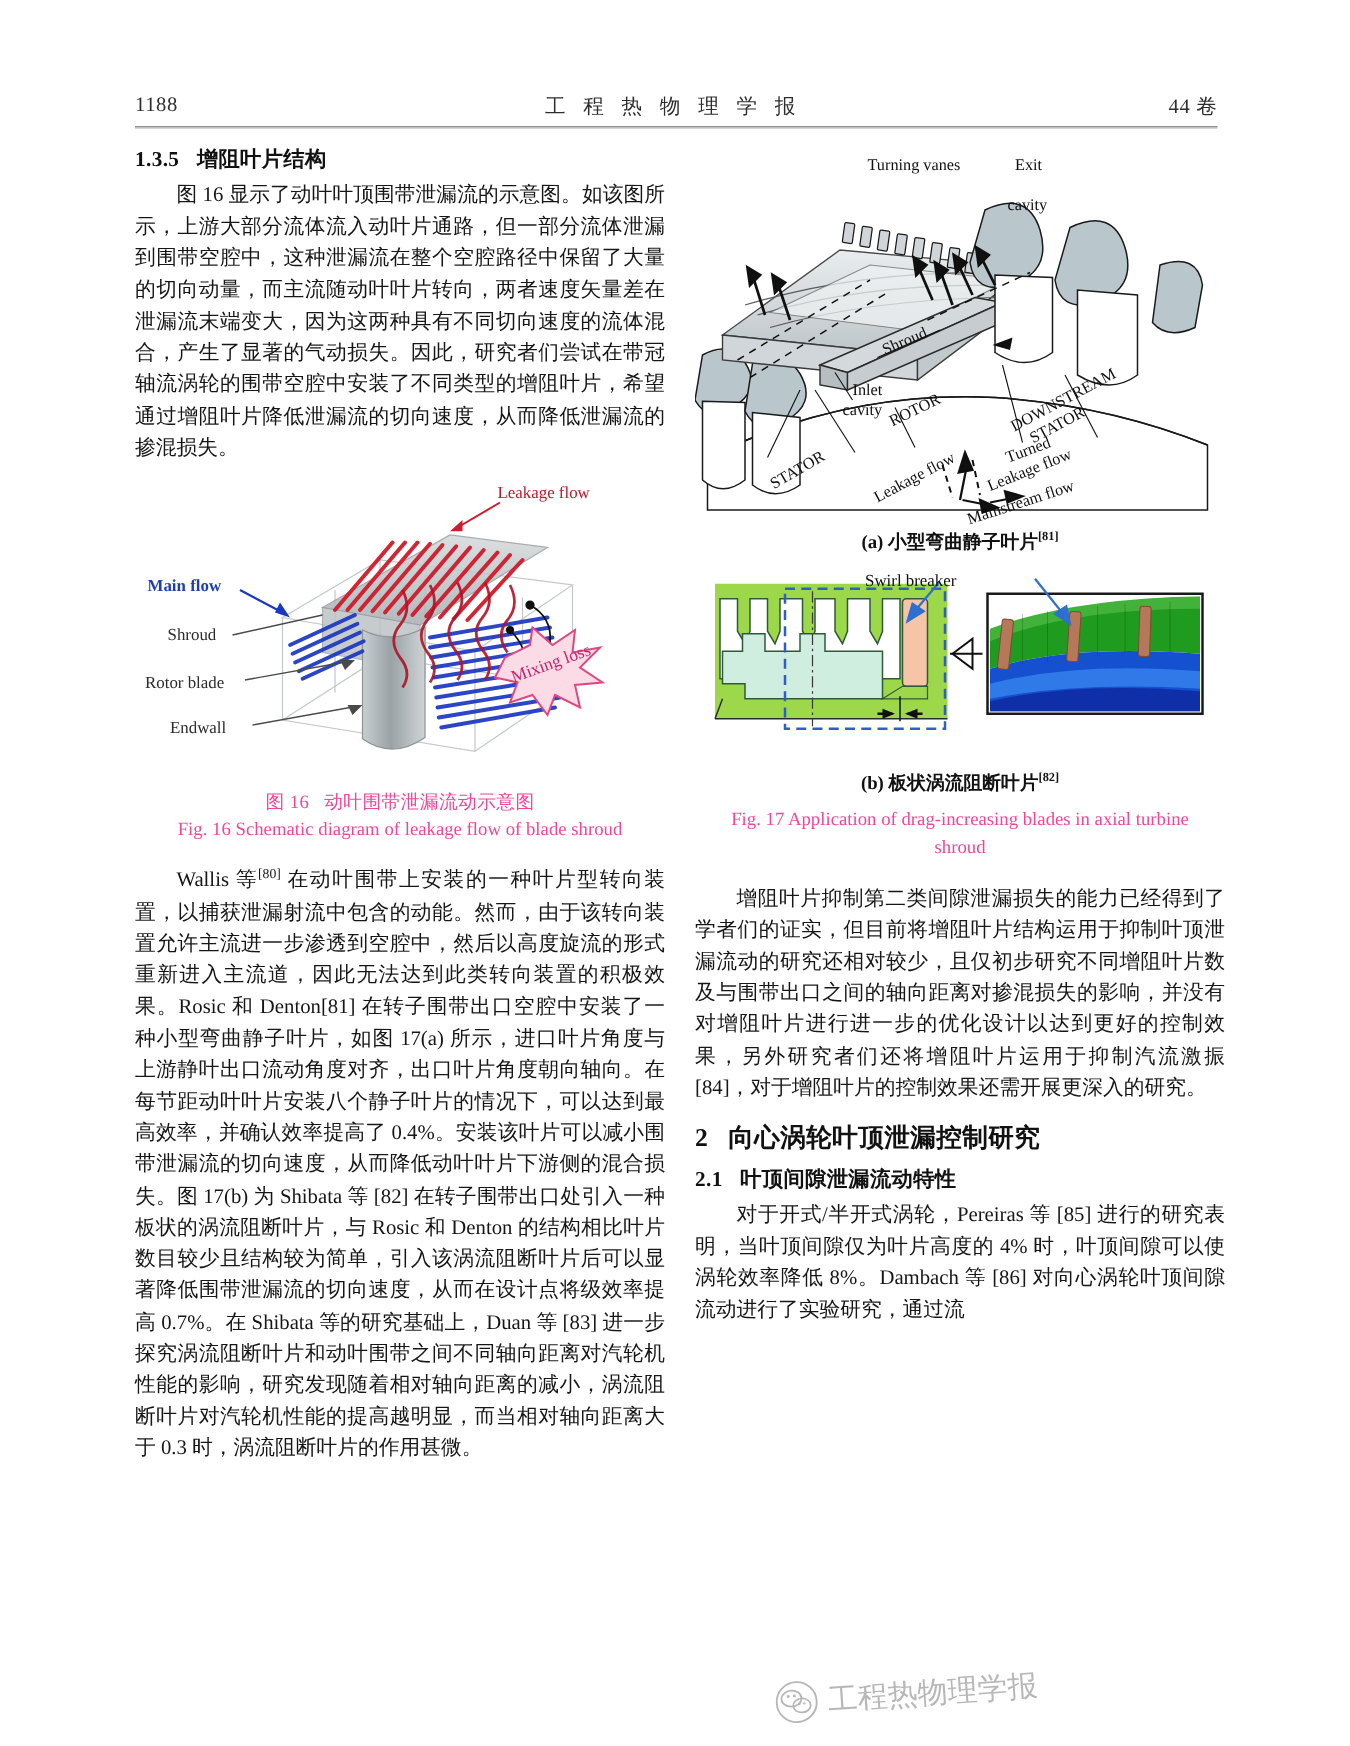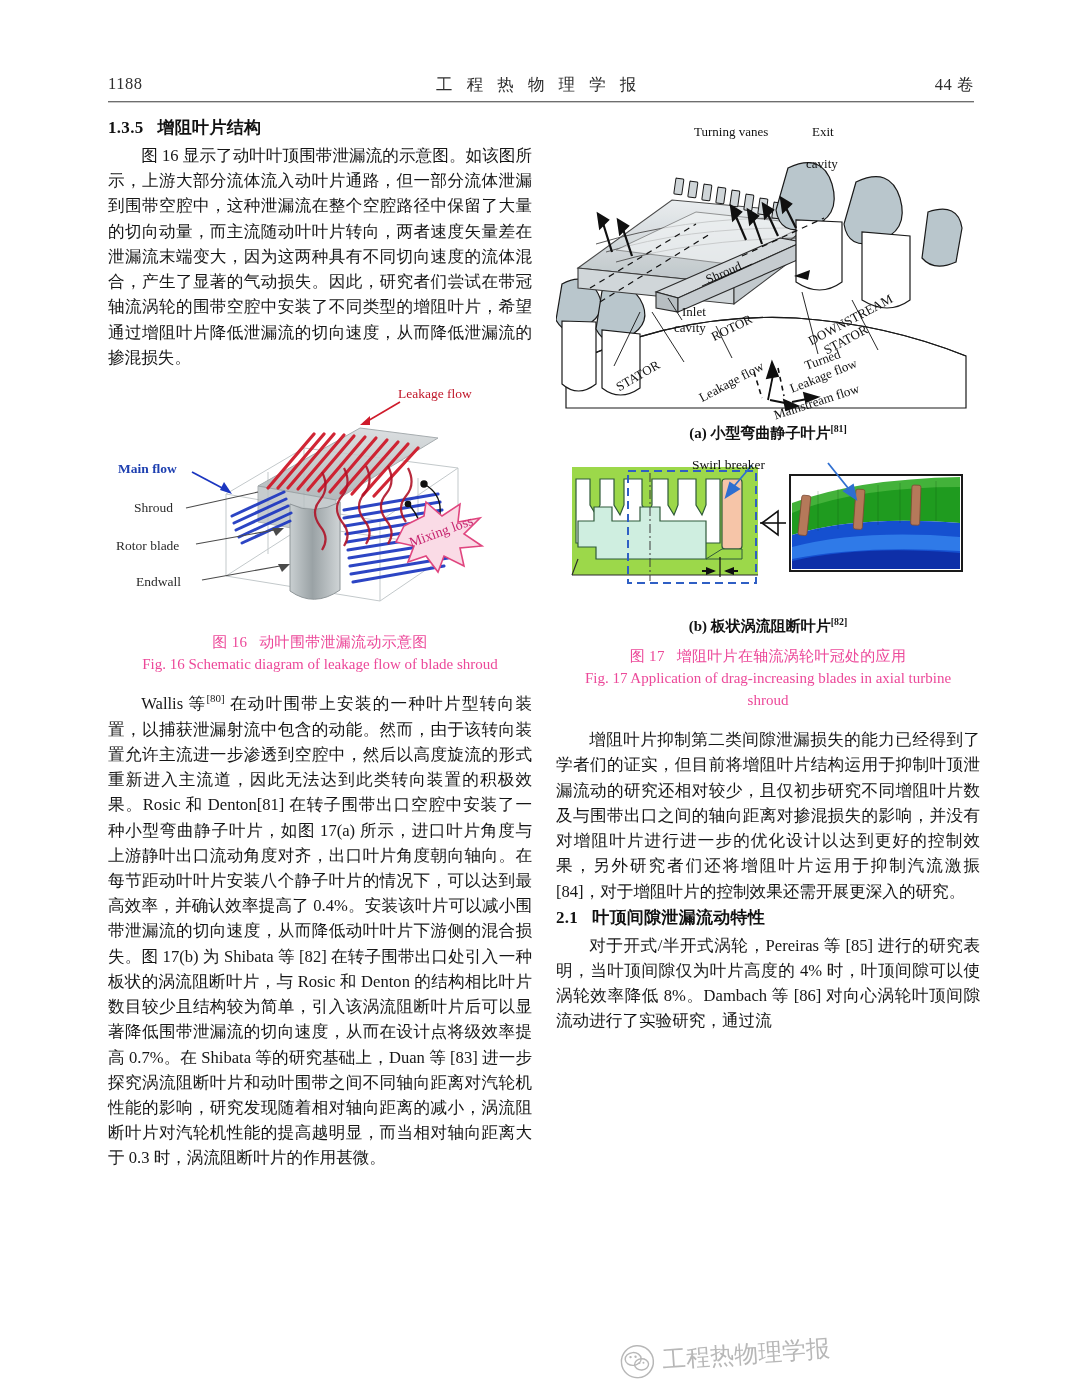--- a/index.html
+++ b/index.html
@@ -425,29 +425,29 @@
             <path d="M300 38 l-3 -14 l-9 6 Z"></path>
         </g>
       </svg>
     </div>
 
     <div class="subcap" style="margin-top:6px;">
       <span>(b) 板状涡流阻断叶片</span><sup>[82]</sup>
     </div>
 
     <div class="cap" style="margin-top:10px;">
-      <span class="cn">
-        <span class="lbl">图 17</span><span>增阻叶片在轴流涡轮叶冠处的应用</span>
-      </span>
       <span class="en">Fig. 17    Application of drag-increasing blades in axial turbine</span>
       <span class="en">shroud</span>
     </div>
 
     <p class="body" style="margin-top:16px;">增阻叶片抑制第二类间隙泄漏损失的能力已经得到了学者们的证实，但目前将增阻叶片结构运用于抑制叶顶泄漏流动的研究还相对较少，且仅初步研究不同增阻叶片数及与围带出口之间的轴向距离对掺混损失的影响，并没有对增阻叶片进行进一步的优化设计以达到更好的控制效果，另外研究者们还将增阻叶片运用于抑制汽流激振 [84]，对于增阻叶片的控制效果还需开展更深入的研究。</p>
 
+    <h2 class="sec-big">
+      <span class="num">2</span><span>向心涡轮叶顶泄漏控制研究</span>
+    </h2>
 
     <h3 class="sec">
       <span class="num">2.1</span><span>叶顶间隙泄漏流动特性</span>
     </h3>
 
     <p class="body">对于开式/半开式涡轮，Pereiras 等 [85] 进行的研究表明，当叶顶间隙仅为叶片高度的 4% 时，叶顶间隙可以使涡轮效率降低 8%。Dambach 等 [86] 对向心涡轮叶顶间隙流动进行了实验研究，通过流</p>
   </div>
 
   <div class="wm-sub">
     <svg width="34" height="34" viewBox="0 0 34 34">

